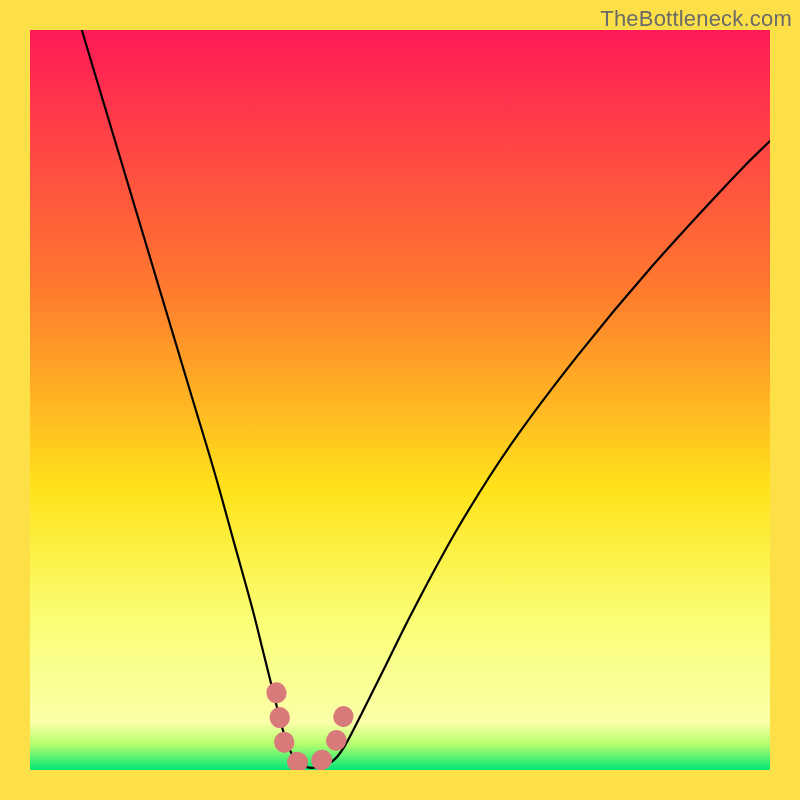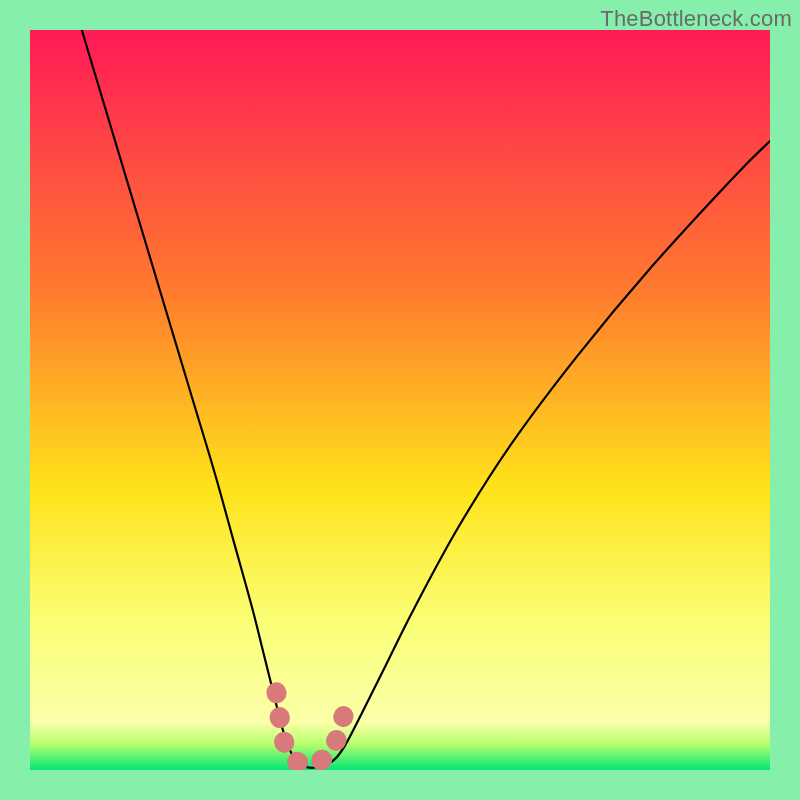--- a/index.html
+++ b/index.html
@@ -10,21 +10,21 @@
     background: #000;
     overflow: hidden;
     font-family: Arial, Helvetica, sans-serif;
   }
   .frame {
     position: absolute;
     left: 0;
     top: 0;
     width: 800px;
     height: 800px;
-    background: #86efac;
+    background: #fde047;
   }
   .plot {
     position: absolute;
     left: 30px;
     top: 30px;
     width: 740px;
     height: 740px;
     overflow: hidden;
   }
   .gradient {

